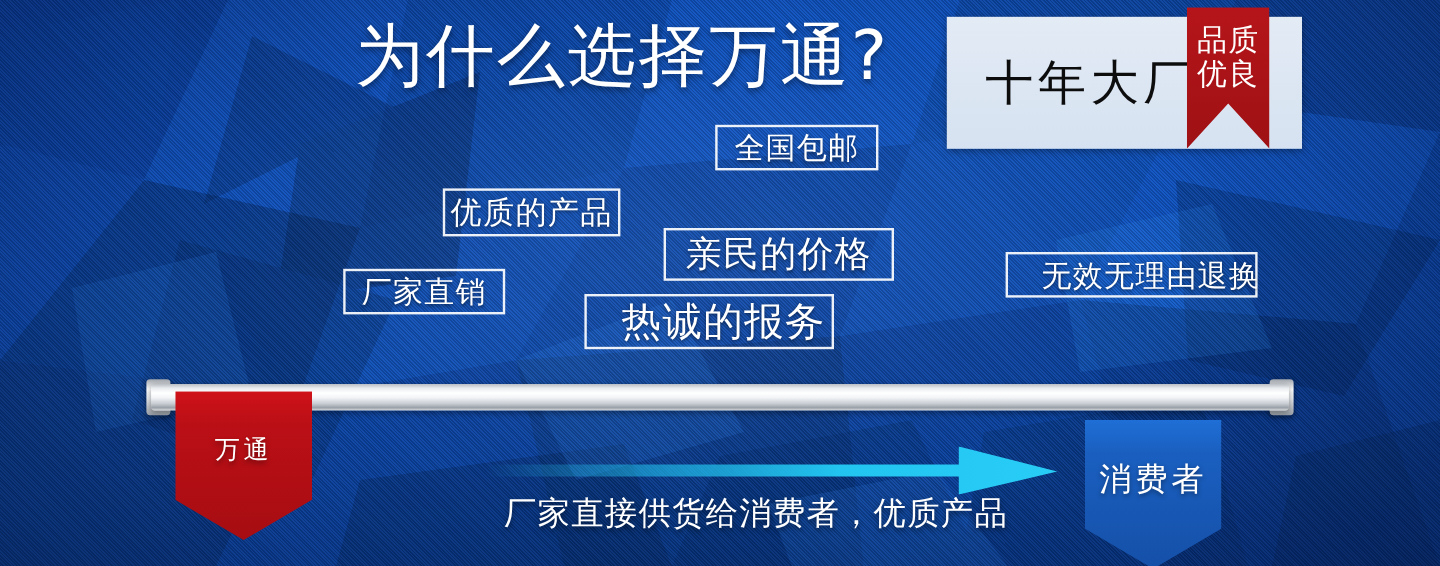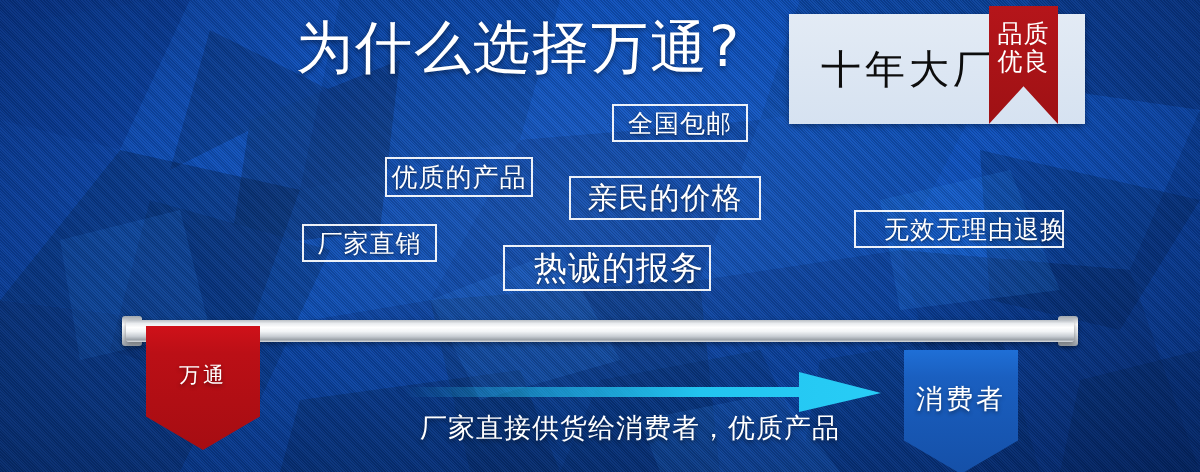--- a/index.html
+++ b/index.html
@@ -90,21 +90,20 @@
   .tag{
     position:absolute;
     border:2px solid rgba(255,255,255,.92);
     color:#ffffff;
     display:flex;
     align-items:center;
     justify-content:center;
     white-space:nowrap;
     text-shadow:0 1px 3px rgba(0,0,0,.5);
     letter-spacing:1px;
-    margin-left:16px;
   }
 
   
   #rod{
     position:absolute;
     left:126px; top:320px;
     width:948px; height:22px;
     background:linear-gradient(180deg,
       #b9bec4 0%,
       #e9ecef 16%,
@@ -245,21 +244,21 @@
       <div id="ribbon-text">
         <span>品质</span>
         <span>优良</span>
       </div>
     </div>
   </div>
 
   <div id="tag-layer">
       <div class="tag" style="left: 596px; top: 104px; width: 136px; height: 38px; font-size: 25px;">全国包邮</div>
       <div class="tag" style="left: 369px; top: 157px; width: 148px; height: 40px; font-size: 26px;">优质的产品</div>
-      <div class="tag" style="left: 553px; top: 176px; width: 192px; height: 44px; font-size: 30px;">亲民的价格</div>
+      <div class="tag" style="left: 553px; top: 190px; width: 192px; height: 44px; font-size: 30px;">亲民的价格</div>
       <div class="tag" style="left: 286px; top: 224px; width: 135px; height: 38px; font-size: 25px;">厂家直销</div>
       <div class="tag" style="left: 838px; top: 210px; width: 210px; height: 38px; font-size: 25px; padding-left: 32px;">无效无理由退换</div>
       <div class="tag" style="left: 487px; top: 245px; width: 208px; height: 46px; font-size: 33px; padding-left: 24px;">热诚的报务</div>
     </div>
 
   <div class="rod-cap" id="rod-cap-left"></div>
   <div class="rod-cap" id="rod-cap-right"></div>
   <div id="rod"></div>
 
   <div class="flag" id="flag-left">万通</div>

